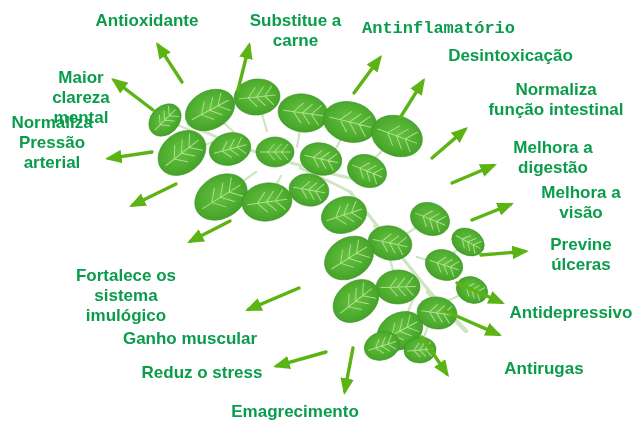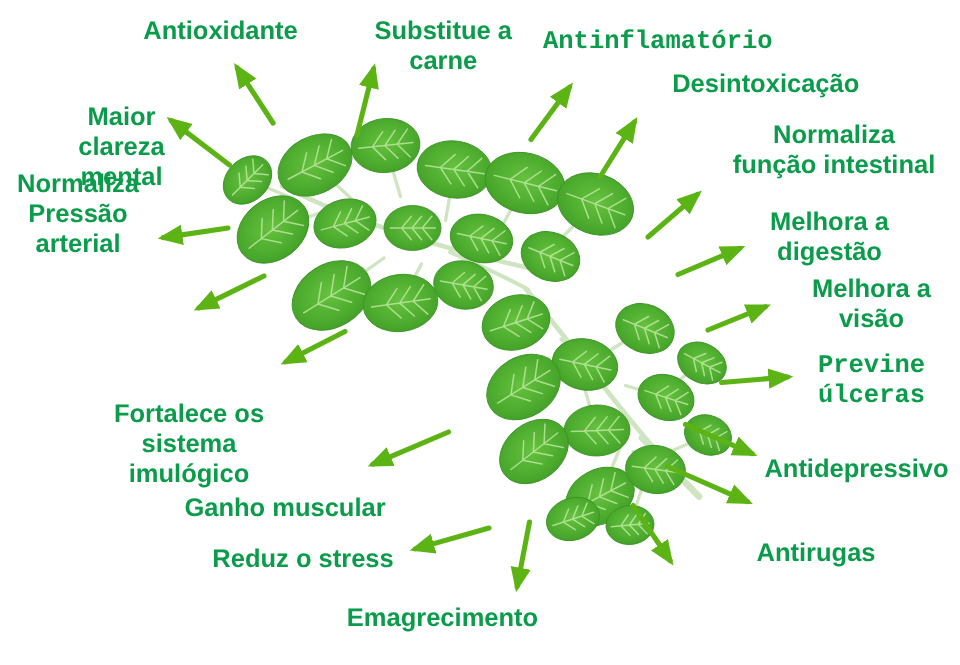--- a/index.html
+++ b/index.html
@@ -248,21 +248,21 @@
   <div class="lbl" style="left:243px;top:11px;width:105px;">Substitue a
 carne</div>
   <div class="lbl" style="left:362px;top:19px;width:140px;font-family:Liberation Mono, monospace;">Antinflamatório</div>
   <div class="lbl" style="left:433px;top:46px;width:155px;">Desintoxicação</div>
   <div class="lbl" style="left:477px;top:80px;width:158px;">Normaliza
 função intestinal</div>
   <div class="lbl" style="left:499px;top:138px;width:108px;">Melhora a
 digestão</div>
   <div class="lbl" style="left:527px;top:183px;width:108px;">Melhora a
 visão</div>
-  <div class="lbl" style="left:527px;top:235px;width:108px;font-family:Liberation Mono, monospace;">Previne
+  <div class="lbl" style="left:527px;top:235px;width:108px;">Previne
 úlceras</div>
   <div class="lbl" style="left:504px;top:303px;width:134px;">Antidepressivo</div>
   <div class="lbl" style="left:497px;top:359px;width:94px;">Antirugas</div>
   <div class="lbl" style="left:224px;top:402px;width:142px;">Emagrecimento</div>
   <div class="lbl" style="left:137px;top:363px;width:130px;">Reduz o stress</div>
   <div class="lbl" style="left:115px;top:329px;width:150px;">Ganho muscular</div>
   <div class="lbl" style="left:60px;top:266px;width:132px;">Fortalece os
 sistema
 imulógico</div>
   <div class="lbl" style="left:0px;top:113px;width:104px;">Normaliza

